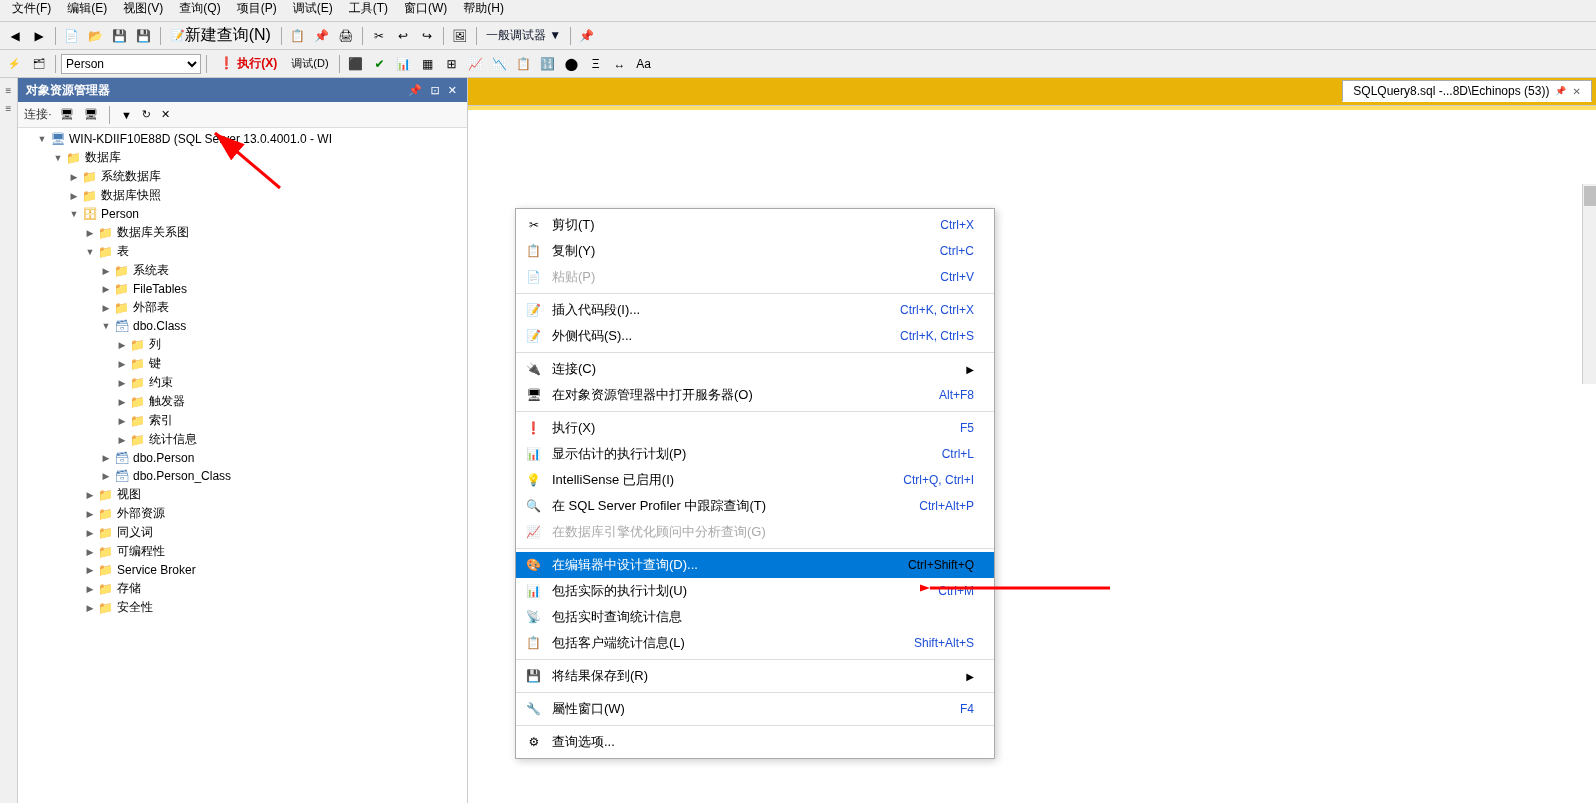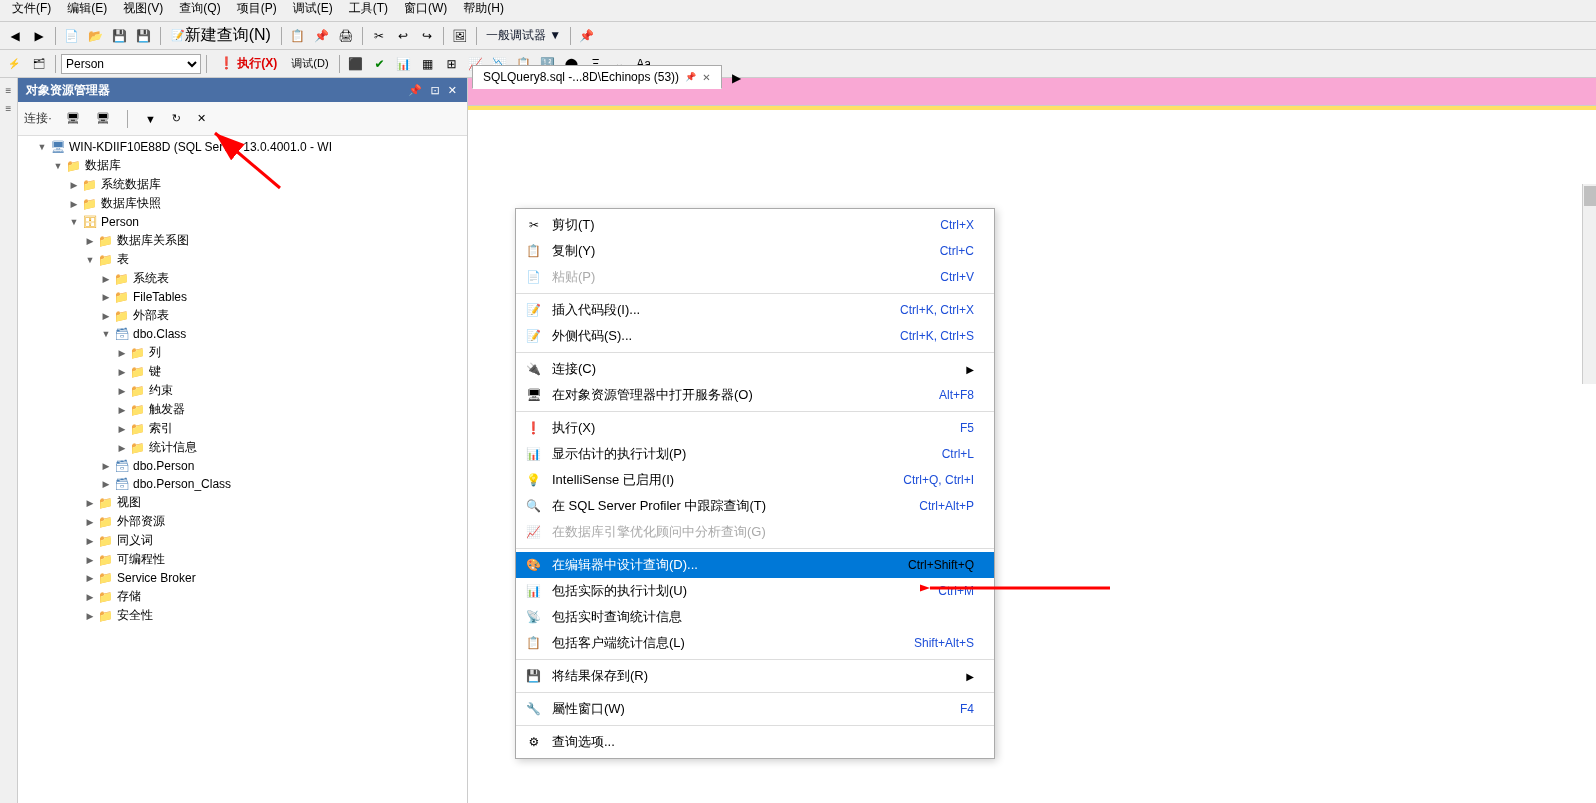--- a/index.html
+++ b/index.html
@@ -121,23 +121,23 @@
       cursor: pointer;
       padding: 0 2px;
     }
 
     
     .conn-toolbar {
       background: #f8f8f8;
       padding: 3px 6px;
       display: flex;
       align-items: center;
-      gap: 12px;
+      gap: 6px;
       border-bottom: 1px solid #ddd;
-      height: 34px;
+      height: 26px;
     }
     .conn-label {
       font-size: 12px;
       color: #333;
     }
     .conn-btn {
       font-size: 11px;
       border: none;
       background: none;
       cursor: pointer;
@@ -182,26 +182,27 @@
     .tree-label { font-size: 12px; }
 
     
     .query-panel {
       flex: 1;
       display: flex;
       flex-direction: column;
       background: #fff;
     }
     .tab-bar {
-      background: #f9a8d4;
+      background: #eab308;
       display: flex;
       align-items: flex-end;
-      padding: 2px 4px 16px;
+      padding: 2px 4px 0;
       border-bottom: 1px solid #ccc;
       height: 28px;
+      flex-direction: column;
     }
     .tab {
       background: #d0d8e8;
       border: 1px solid #aaa;
       border-bottom: none;
       padding: 3px 10px;
       font-size: 12px;
       cursor: pointer;
       display: flex;
       align-items: center;

